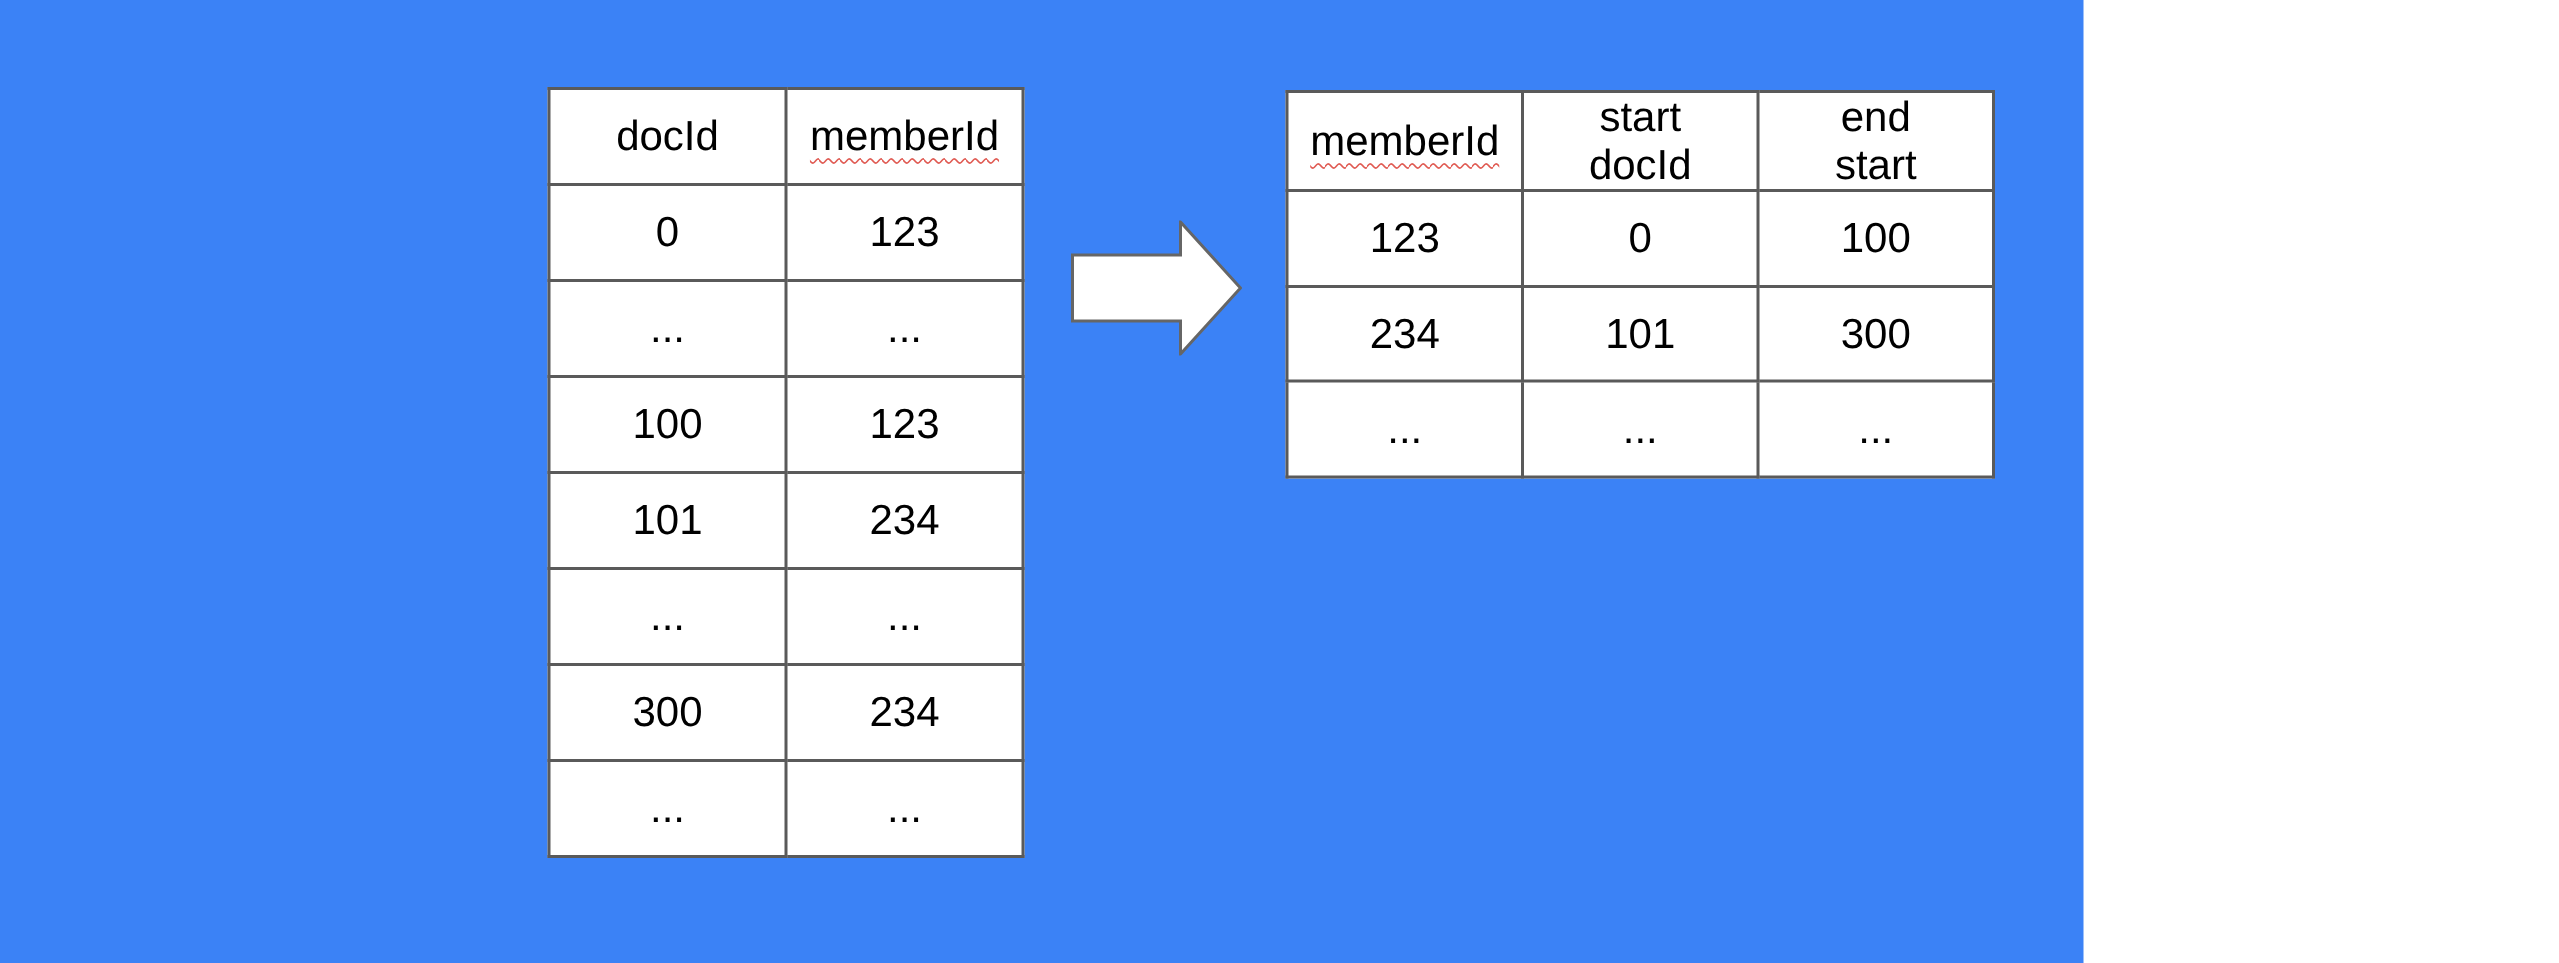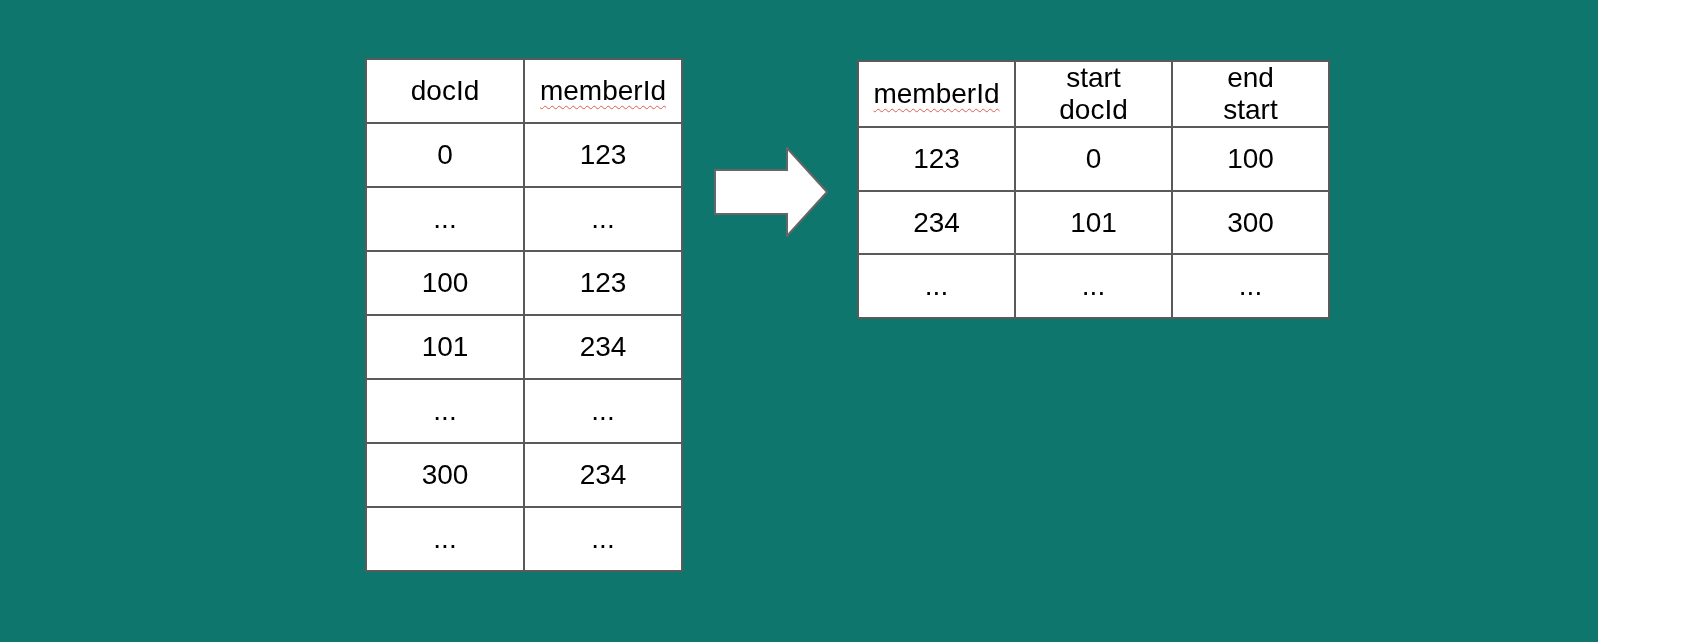--- a/index.html
+++ b/index.html
@@ -2,23 +2,23 @@
 <html><head>
 <meta charset="utf-8">
 <style>
   html, body {
     margin: 0;
     padding: 0;
     background: #ffffff;
   }
   .canvas {
     position: relative;
-    width: 1598px;
+    width: 1389px;
     height: 642px;
-    background: #0f766e;
+    background: #3b82f6;
     font-family: "Liberation Sans", "DejaVu Sans", sans-serif;
     color: #000000;
     overflow: hidden;
   }
   table.tbl {
     position: absolute;
     border-collapse: collapse;
     table-layout: fixed;
     background: #ffffff;
   }

